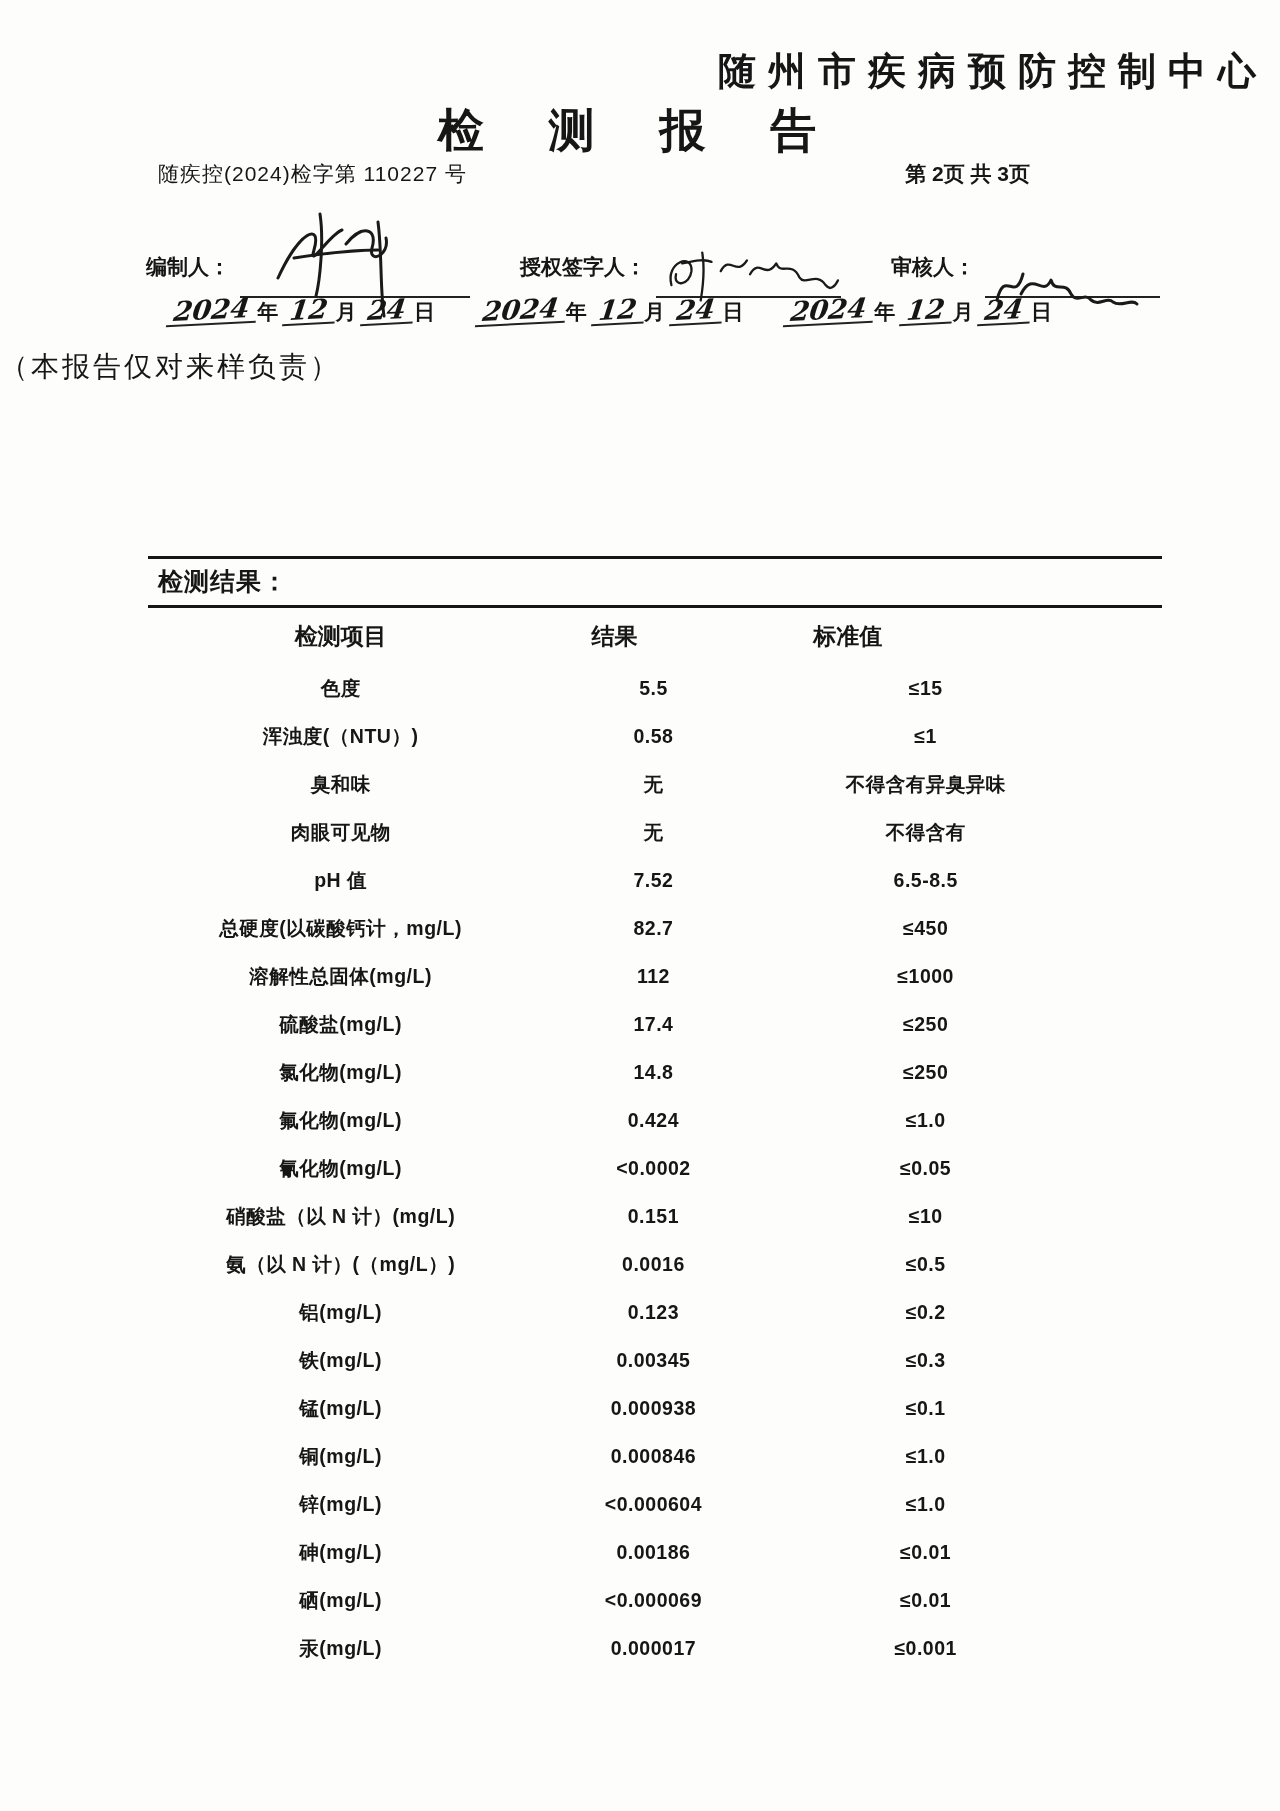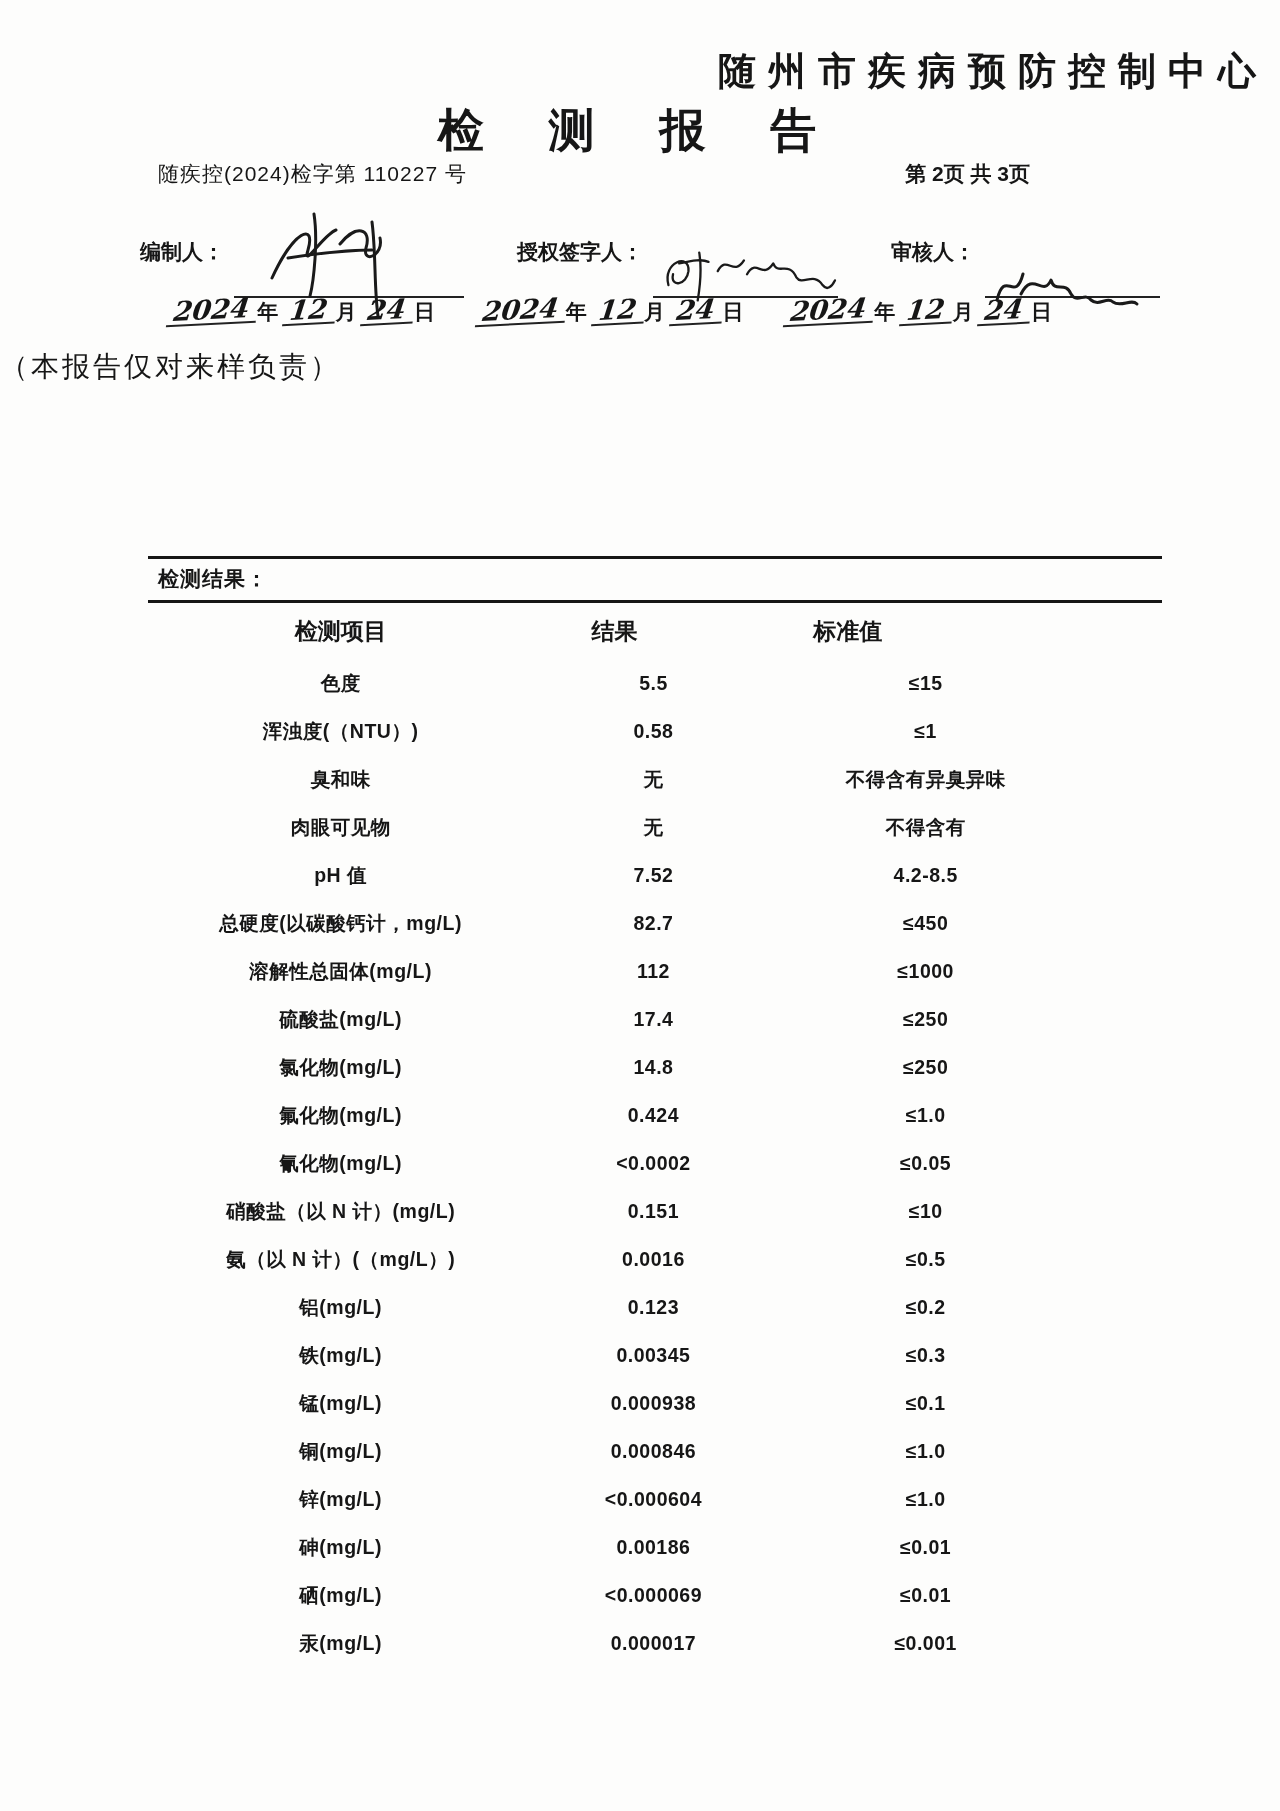--- a/index.html
+++ b/index.html
@@ -20,21 +20,21 @@
   .doc-row{
     position:absolute;top:160px;left:158px;right:250px;
     display:flex;justify-content:space-between;align-items:baseline;
   }
   .doc-number{font-size:21px;letter-spacing:1px;}
   .page-info{font-size:21px;font-weight:700;}
   .sig-row{
     position:absolute;top:238px;left:140px;right:120px;
     display:flex;justify-content:space-between;align-items:flex-end;
   }
-  .sig-group{display:flex;align-items:flex-start;}
+  .sig-group{display:flex;align-items:center;margin-left:6px;}
   .sig-label{font-size:21px;font-weight:600;white-space:nowrap;padding-bottom:2px;}
   .sig-line{
     display:inline-block;position:relative;height:58px;
     border-bottom:2px solid #222;margin-left:10px;
   }
   .sig-line svg{position:absolute;bottom:-24px;left:0;overflow:visible;}
   .w230{width:230px;} .w175{width:175px;} .w185{width:185px;}
   .scribble{stroke:#1a1a1a;fill:none;stroke-width:3;stroke-linecap:round;stroke-linejoin:round;}
   .date-row{
     position:absolute;top:296px;left:168px;right:228px;
@@ -46,21 +46,21 @@
     font-family:"DejaVu Serif", serif;font-style:italic;font-weight:700;
     font-size:27px;transform:skewX(-10deg) rotate(-3deg);
     border-bottom:2px solid #222;padding:0 8px 0 6px;line-height:1;
   }
   .note{
     position:absolute;top:348px;left:0;right:0;
     text-align:left;font-size:28px;font-weight:400;letter-spacing:3px;
   }
   .results{position:absolute;top:556px;left:148px;width:1014px;}
   .rule{border-top:3px solid #161616;height:0;}
-  .section-label{font-size:21px;font-weight:700;padding:6px 4px 7px 10px;letter-spacing:1px;}
+  .section-label{font-size:25px;font-weight:700;padding:6px 4px 7px 10px;letter-spacing:1px;}
   .thead{
     display:grid;grid-template-columns:38% 16% 30% 16%;
     align-items:center;height:56px;
     font-size:23px;font-weight:700;
   }
   .thead span{text-align:center;}
   .trow{
     display:grid;grid-template-columns:38% 16% 30% 16%;
     align-items:center;height:48px;
     font-size:19.5px;font-weight:600;gap:39px;
@@ -167,21 +167,21 @@
         </div>
         <div class="trow">
           <span>肉眼可见物</span>
           <span>无</span>
           <span>不得含有</span>
           <span></span>
         </div>
         <div class="trow">
           <span>pH 值</span>
           <span>7.52</span>
-          <span>4.2-8.5</span>
+          <span>6.5-8.5</span>
           <span></span>
         </div>
         <div class="trow">
           <span>总硬度(以碳酸钙计，mg/L)</span>
           <span>82.7</span>
           <span>≤450</span>
           <span></span>
         </div>
         <div class="trow">
           <span>溶解性总固体(mg/L)</span>

